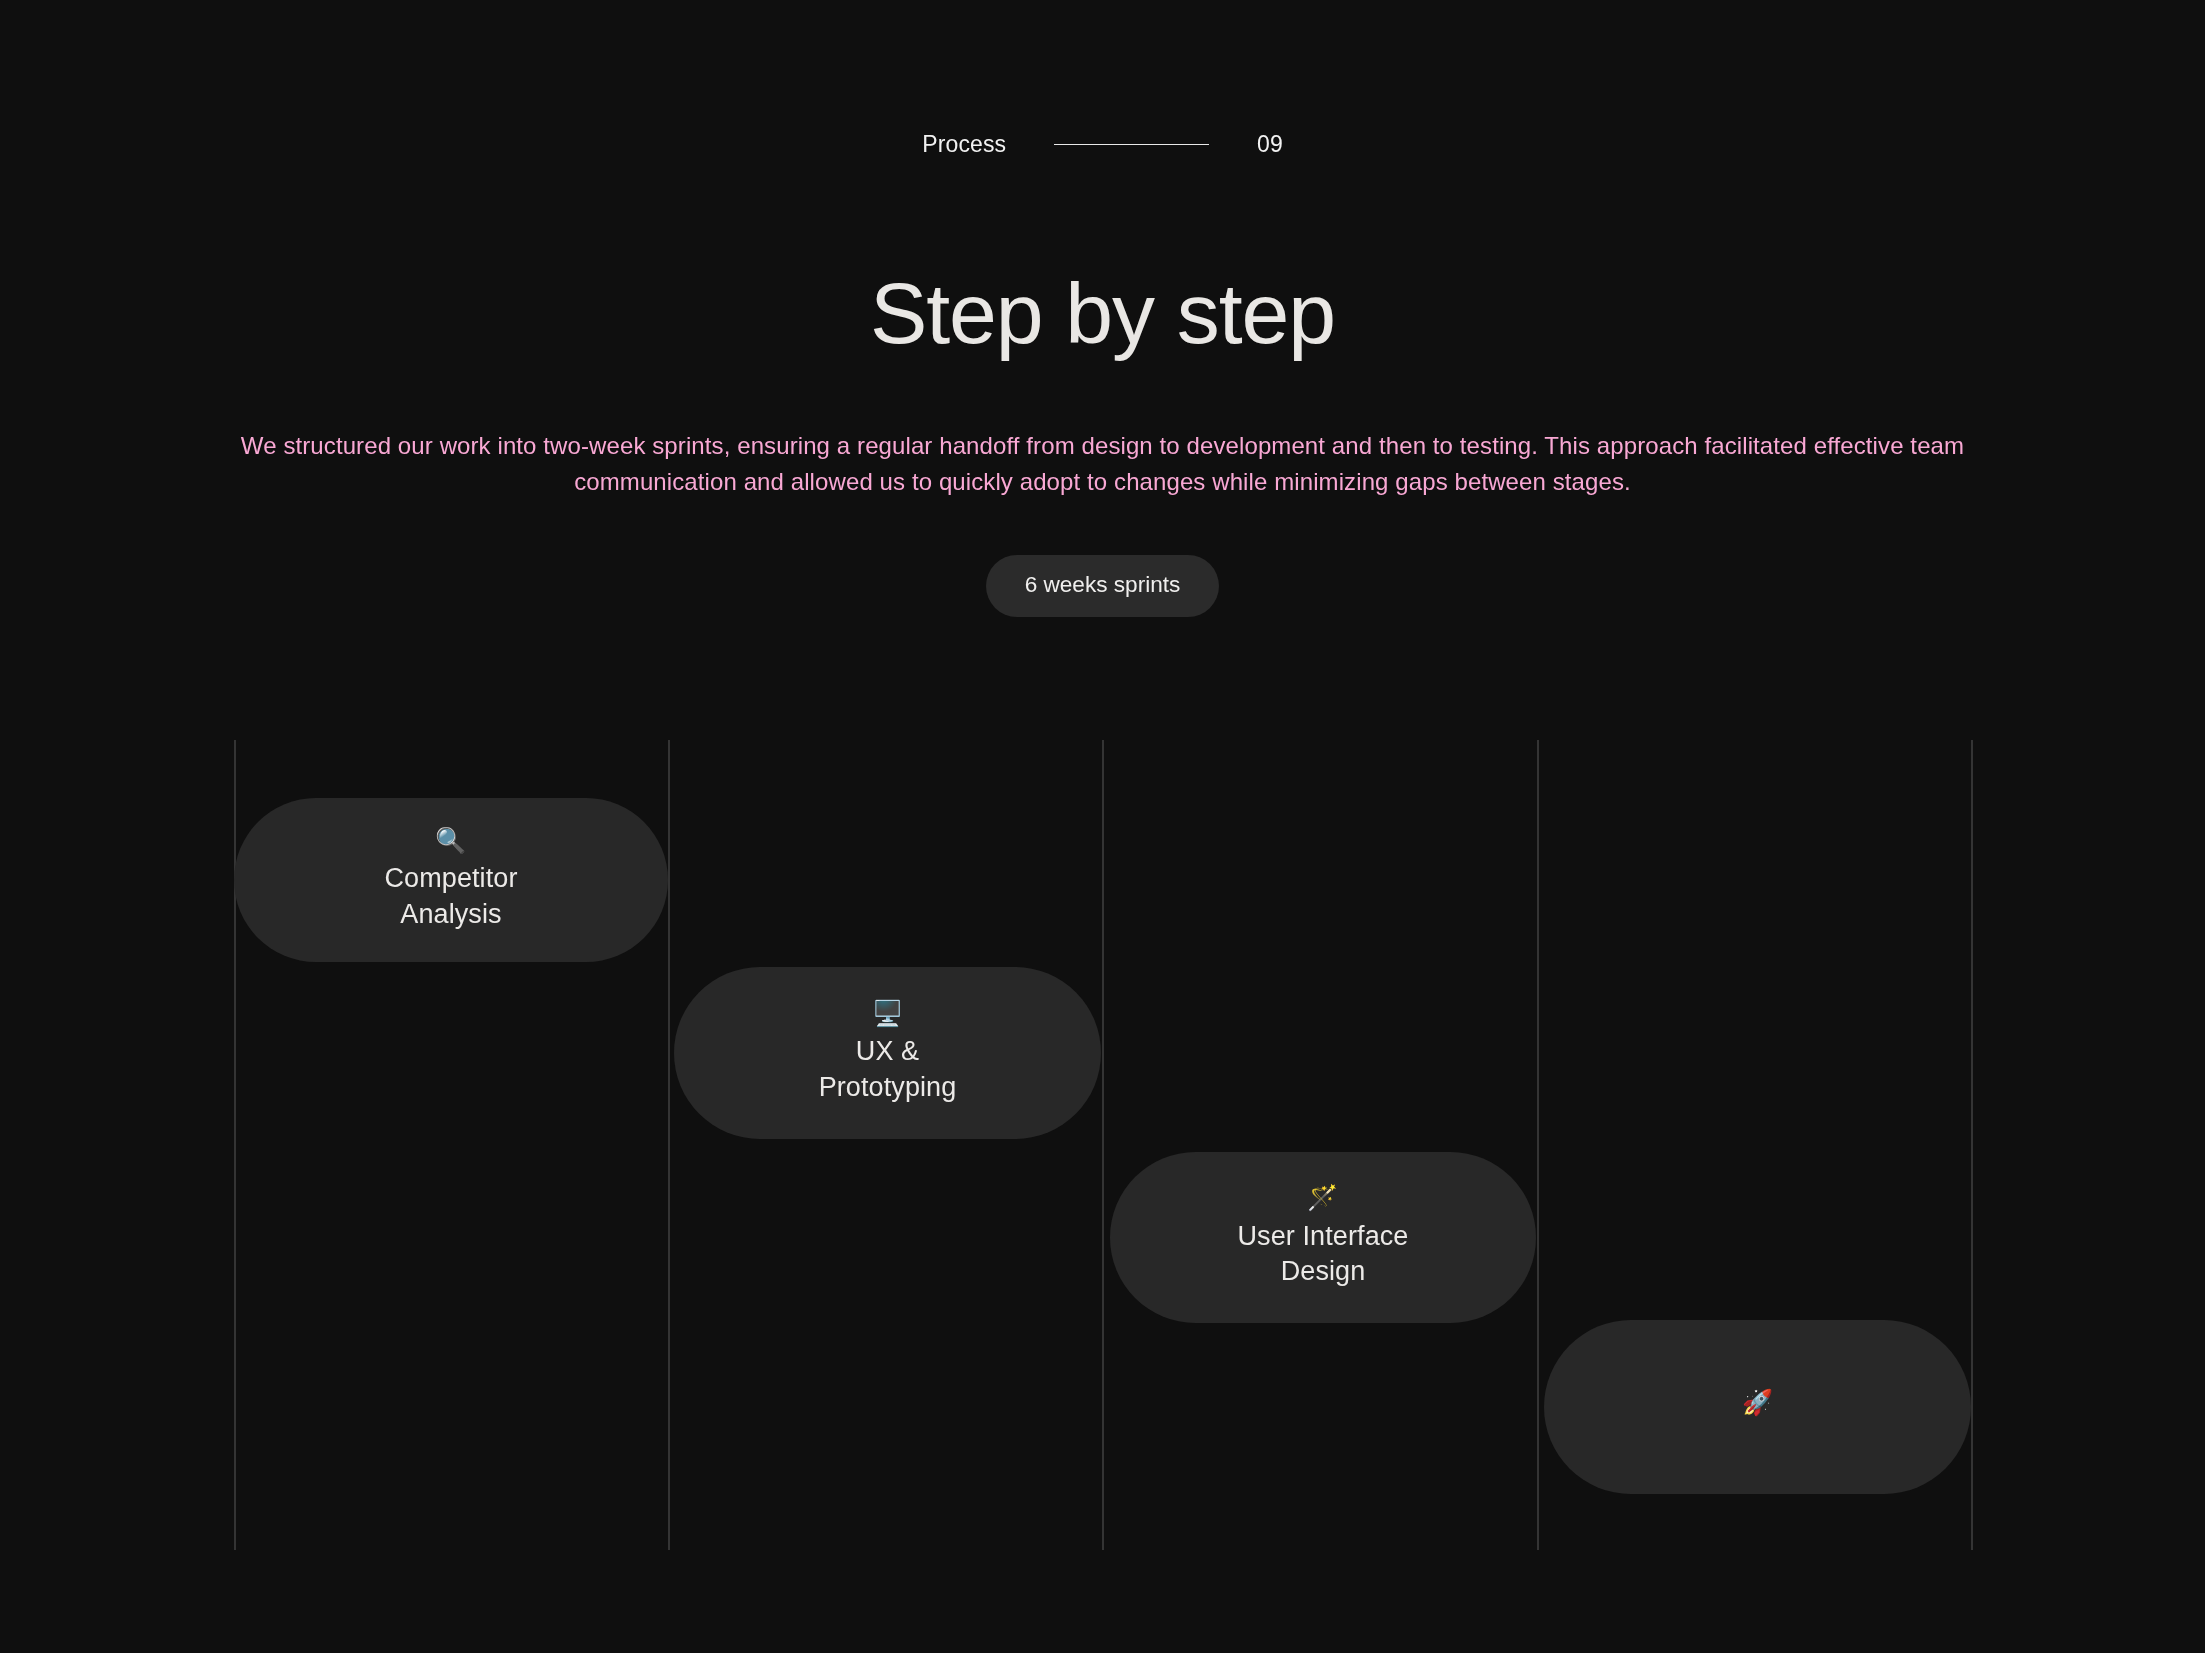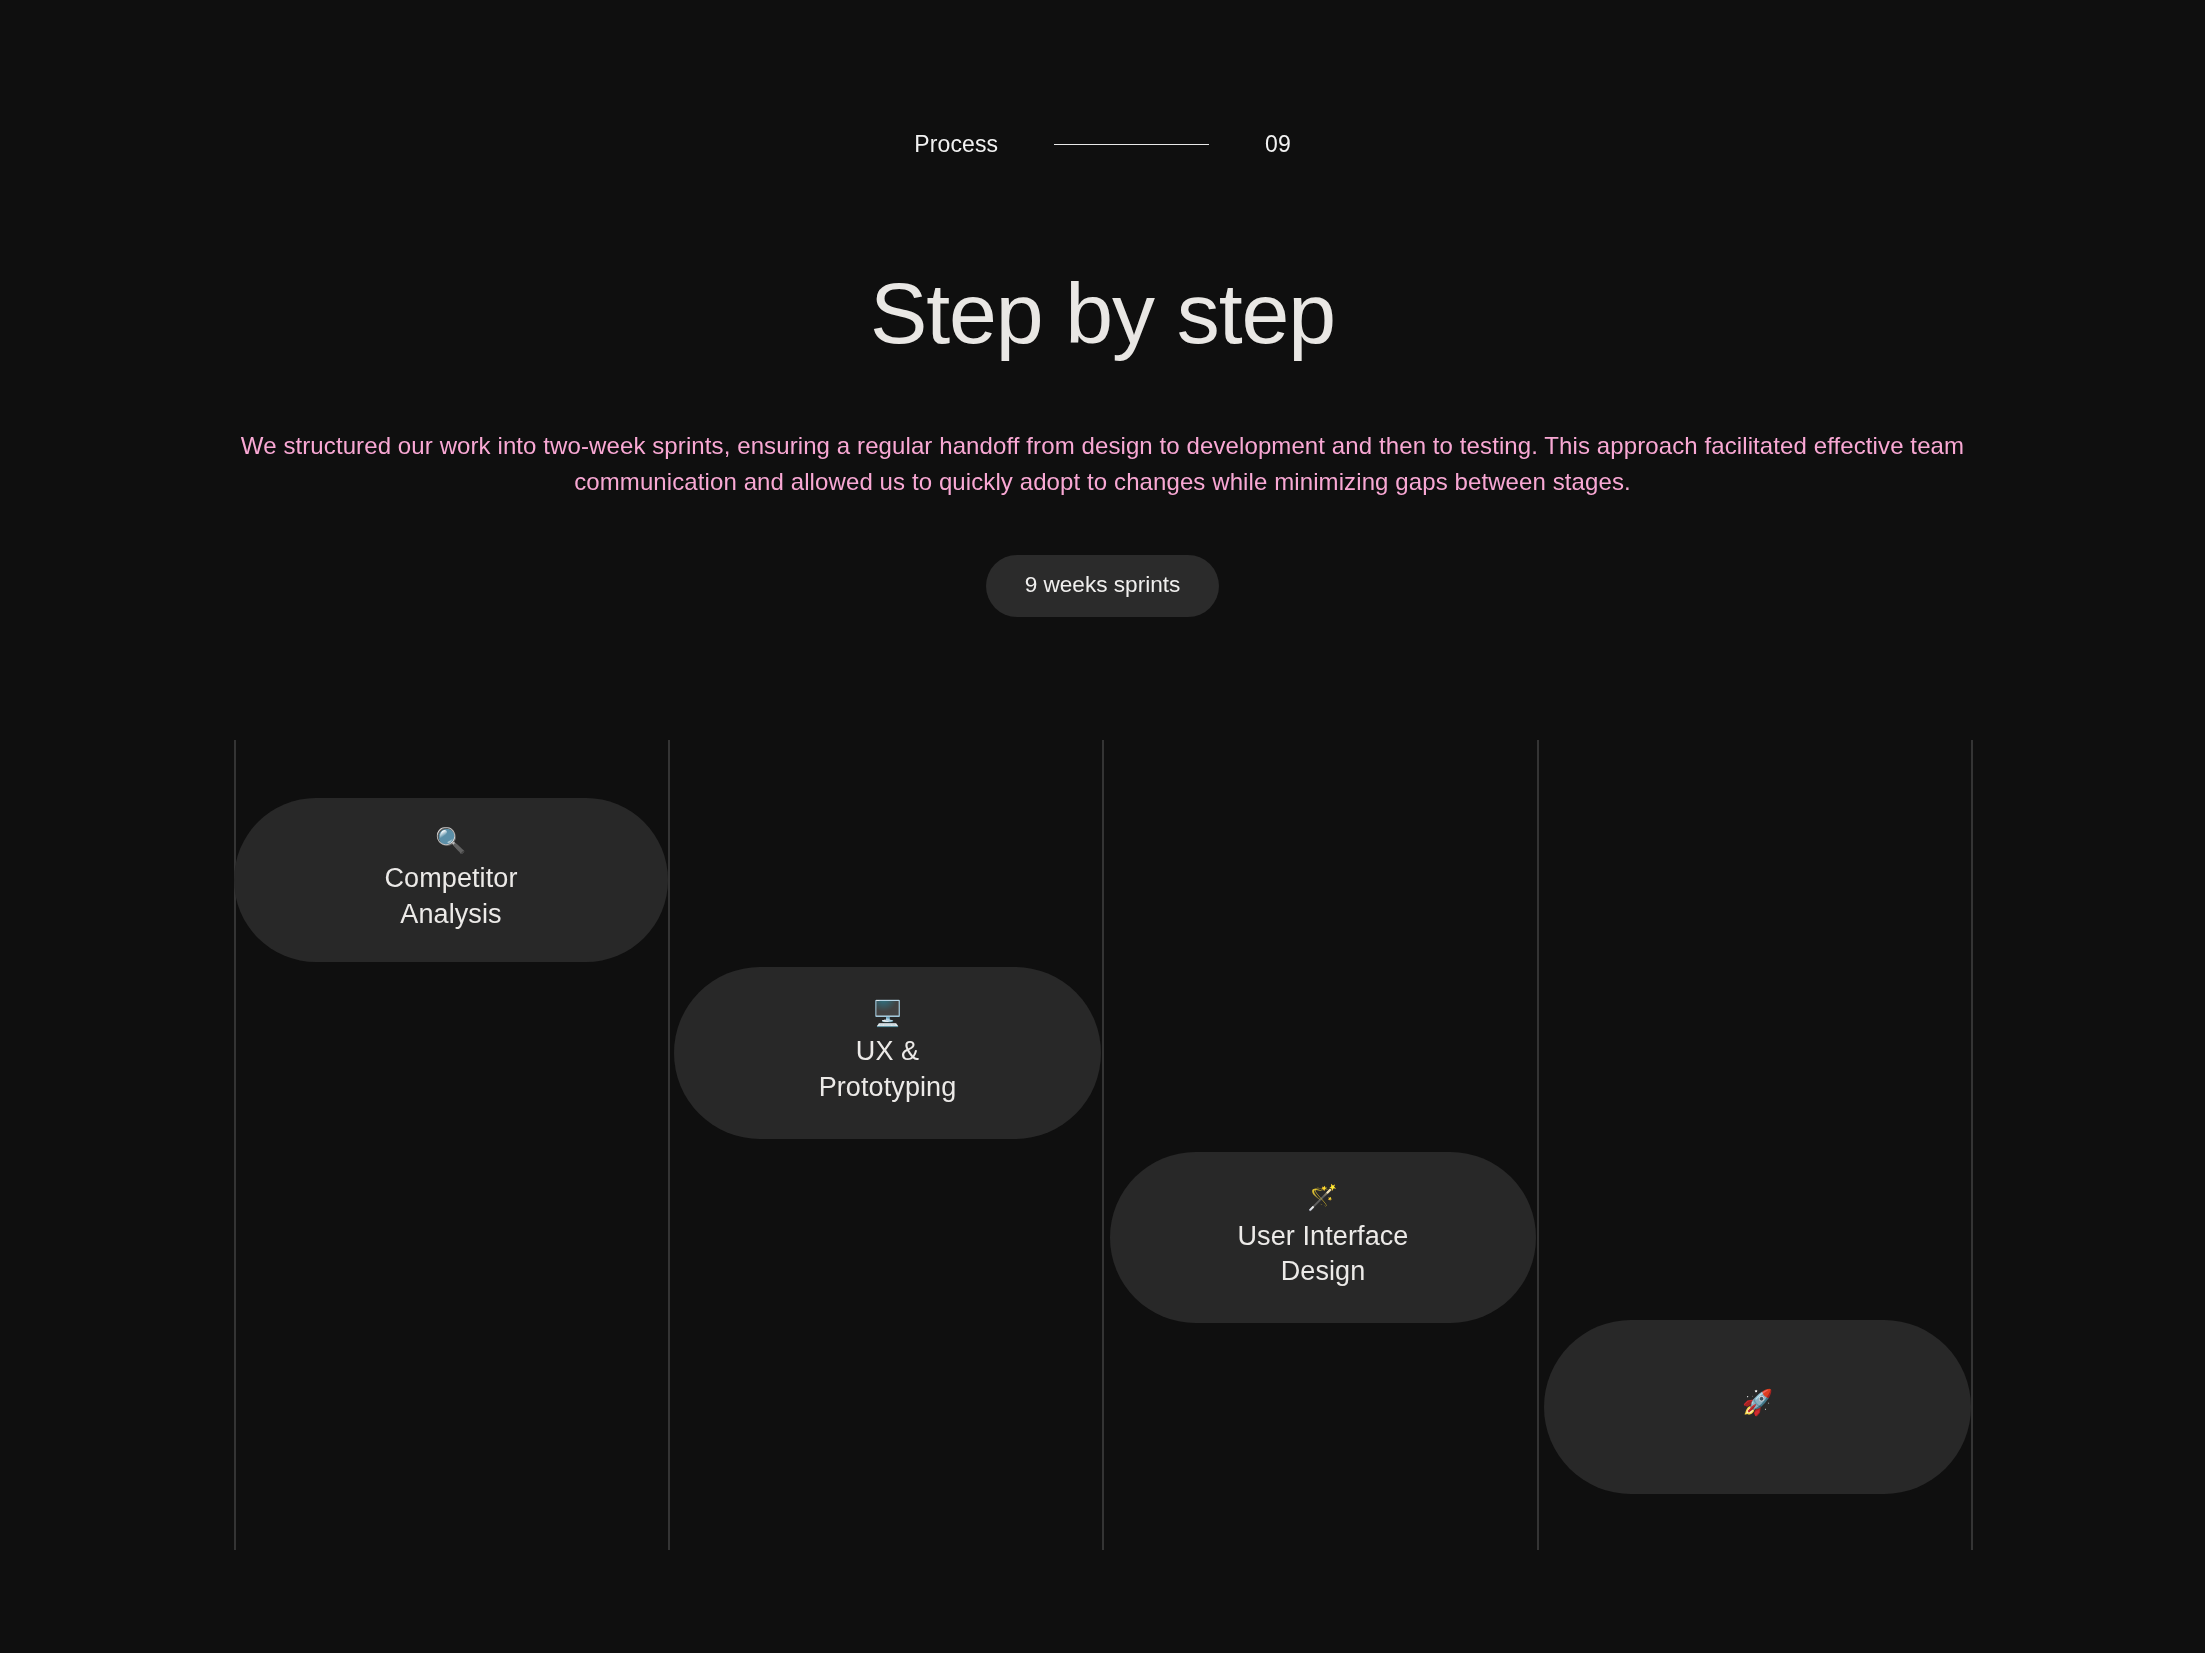--- a/index.html
+++ b/index.html
@@ -20,21 +20,21 @@
 
   
   .eyebrow {
     position: absolute;
     top: 125px;
     left: 0;
     width: 100%;
     display: flex;
     align-items: center;
     justify-content: center;
-    gap: 8px;
+    gap: 0;
     height: 39px;
   }
   .eyebrow-label {
     color: #f2f2f2;
     font-size: 23px;
     font-weight: 400;
     letter-spacing: 0.1px;
     line-height: 1;
     white-space: nowrap;
   }
@@ -160,21 +160,21 @@
   <span class="eyebrow-label">Process</span>
   <span class="eyebrow-rule"></span>
   <span class="eyebrow-number">09</span>
 </div>
 
 <h1 class="title">Step by step</h1>
 
 <p class="lede">We structured our work into two-week sprints, ensuring a regular handoff from design to development and then to testing. This approach facilitated effective team communication and allowed us to quickly adopt to changes while minimizing gaps between stages.</p>
 
 <div class="badge-wrap">
-  <button class="badge">9 weeks sprints</button>
+  <button class="badge">6 weeks sprints</button>
 </div>
 
 <div class="timeline">
 
   <div class="rail" style="left:234px"></div>
   <div class="rail" style="left:668px"></div>
   <div class="rail" style="left:1102px"></div>
   <div class="rail" style="left:1537px"></div>
   <div class="rail" style="left:1971px"></div>
 

